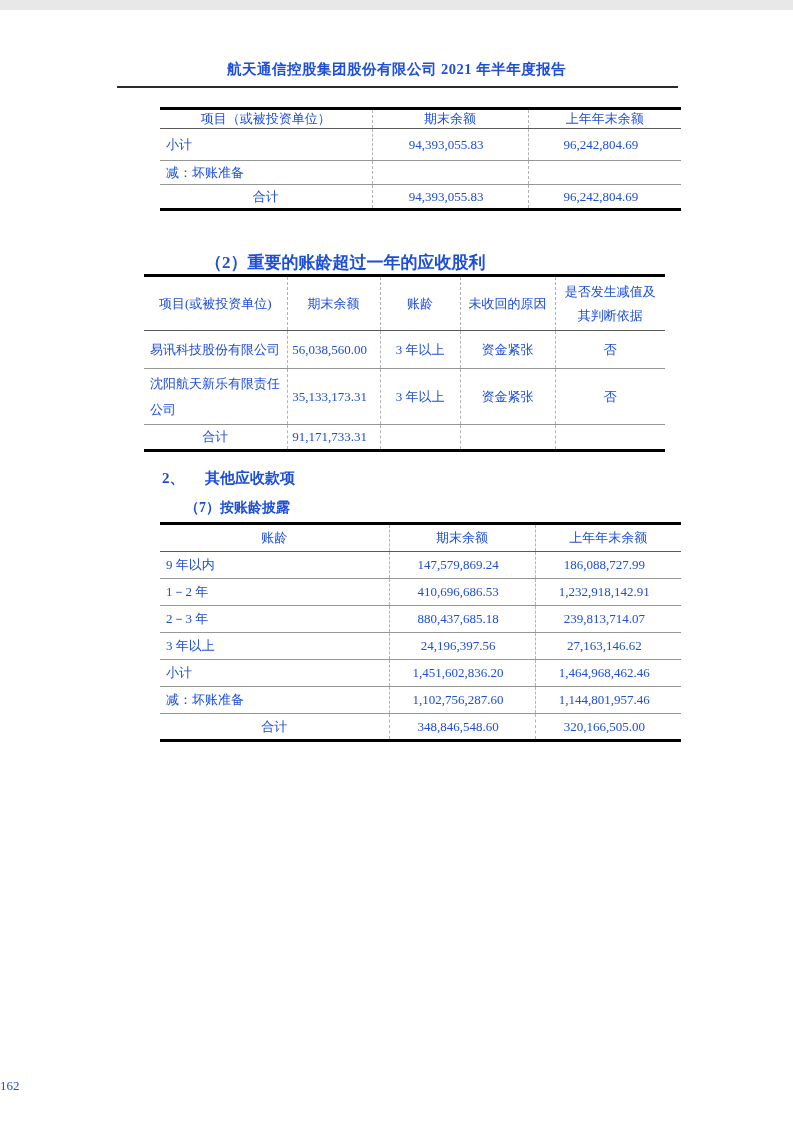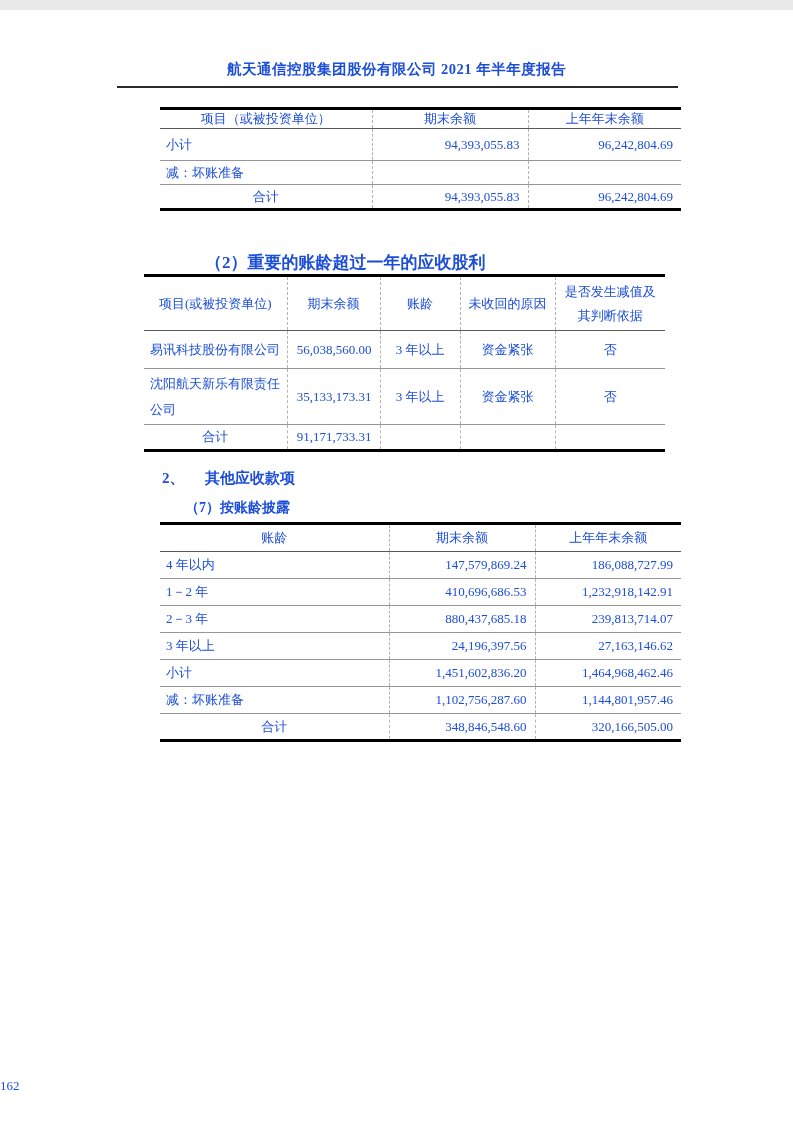--- a/index.html
+++ b/index.html
@@ -42,21 +42,21 @@
     border-bottom:1px solid #5a5a5a;
     vertical-align:middle;
   }
   table.doc-table td { vertical-align:middle; }
   table.doc-table tbody tr:not(:last-child) td { border-bottom:1px solid #969696; }
   table.doc-table th + th,
   table.doc-table td + td { border-left:1px dashed #b4b4b4; }
 
   .lbl { text-align:left; padding-left:6px; }
   .ctr { text-align:center; }
-  .num { text-align:right; padding-right:8px; }
+  .num { text-align:center; padding-right:8px; }
 
   
   .t1 { left:160px; top:97px; }
   .t1 thead th { height:19px; }
   .t1 tbody tr:nth-child(1) td { height:32px; }
   .t1 tbody tr:nth-child(2) td { height:24px; }
   .t1 tbody tr:nth-child(3) td { height:25px; }
 
   
   .heading-dividends {
@@ -190,21 +190,21 @@
       </colgroup>
     <thead>
       <tr>
         <th>账龄</th>
         <th>期末余额</th>
         <th>上年年末余额</th>
       </tr>
     </thead>
     <tbody>
       <tr>
-        <td class="lbl">4 年以内</td>
+        <td class="lbl">9 年以内</td>
         <td class="num">147,579,869.24</td>
         <td class="num">186,088,727.99</td>
       </tr>
       <tr>
         <td class="lbl">1－2 年</td>
         <td class="num">410,696,686.53</td>
         <td class="num">1,232,918,142.91</td>
       </tr>
       <tr>
         <td class="lbl">2－3 年</td>

